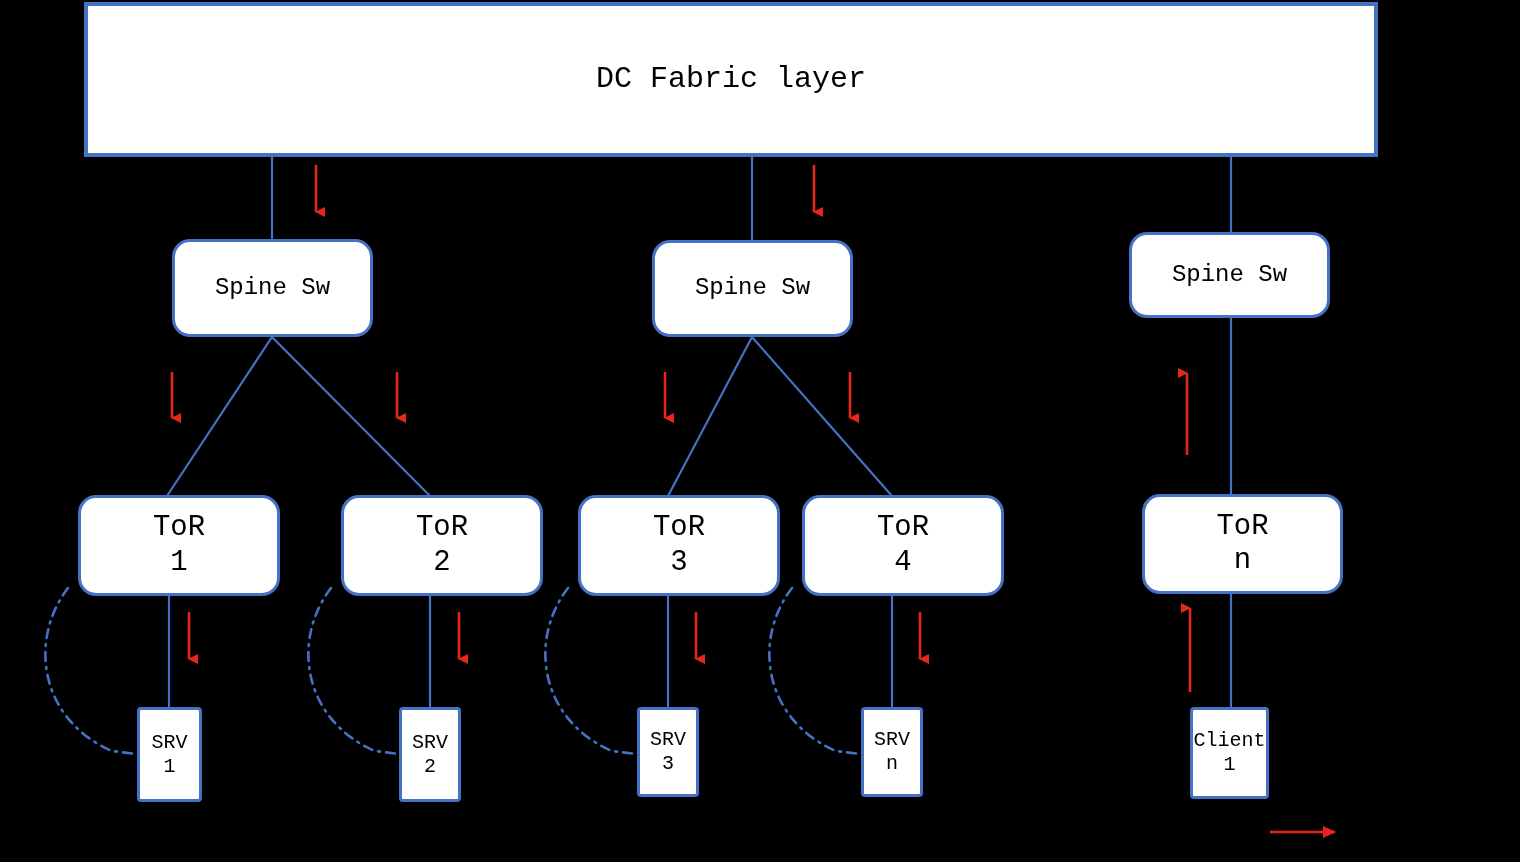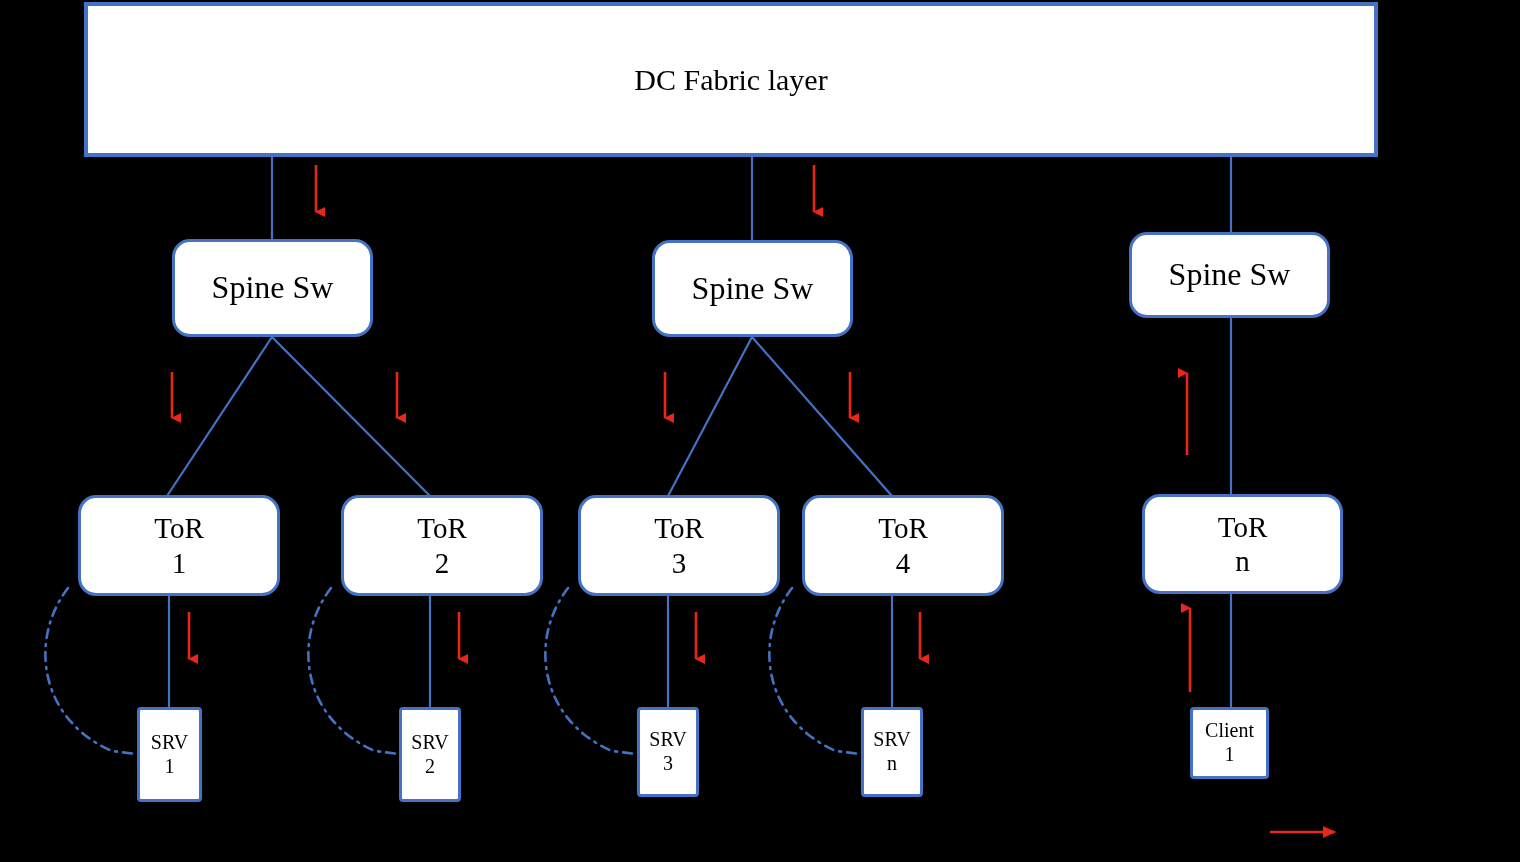--- a/index.html
+++ b/index.html
@@ -6,21 +6,21 @@
     margin: 0;
     padding: 0;
     background: #000000;
   }
   #canvas {
     position: relative;
     width: 1520px;
     height: 862px;
     background: #000000;
     overflow: hidden;
-    font-family: Liberation Serif, serif;
+    font-family: Liberation Mono, monospace;
   }
   #svg-layer {
     position: absolute;
     left: 0;
     top: 0;
     width: 1520px;
     height: 862px;
   }
   .node {
     position: absolute;
@@ -35,21 +35,21 @@
     line-height: 1.18;
     text-align: center;
     z-index: 5;
   }
   .node.fabric {
     border-width: 4px;
     font-size: 30px;
   }
   .node.spine {
     border-radius: 18px;
-    font-size: 32px;
+    font-size: 24px;
   }
   .node.tor {
     border-radius: 18px;
     font-size: 29px;
     margin-left: 12px;
   }
   .node.srv {
     border-radius: 4px;
     border-width: 3px;
     font-size: 20px;
@@ -167,18 +167,18 @@
     <span class="line2">2</span>
   </div>
   <div class="node srv" style="left:637px; top:707px; width:62px; height:90px;">
     <span class="line1">SRV</span>
     <span class="line2">3</span>
   </div>
   <div class="node srv" style="left:861px; top:707px; width:62px; height:90px;">
     <span class="line1">SRV</span>
     <span class="line2">n</span>
   </div>
-  <div class="node srv" style="left:1190px; top:707px; width:79px; height:72px;">
+  <div class="node srv" style="left:1190px; top:707px; width:79px; height:92px;">
     <span class="line1">Client</span>
     <span class="line2">1</span>
   </div>
 
 </div>
 
 </body></html>

